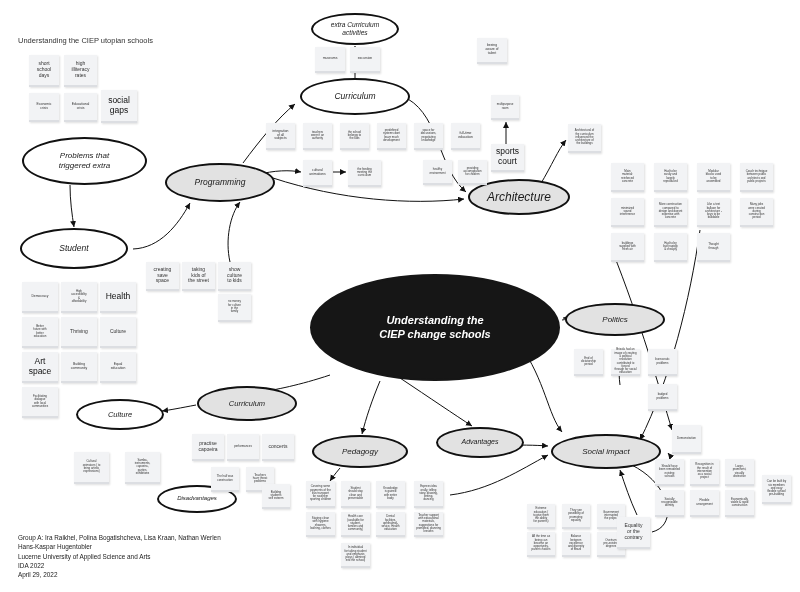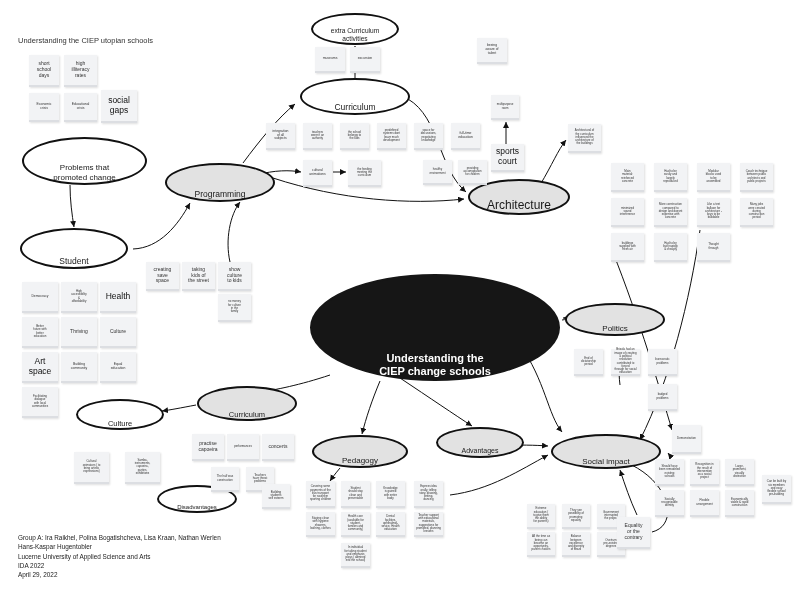--- a/index.html
+++ b/index.html
@@ -8,22 +8,22 @@
   #canvas{position:absolute;left:0;top:0;width:800px;height:592px;}
   #svg-layer{position:absolute;left:0;top:0;width:800px;height:592px;pointer-events:none;}
 
   .page-title{position:absolute;left:18px;top:14px;font-size:15px;font-weight:bold;letter-spacing:.1px;}
   .page-sub{position:absolute;left:18px;top:36px;font-size:7.5px;color:#333;}
 
   .footer{position:absolute;left:18px;top:533px;font-size:6.4px;line-height:9.3px;color:#222;white-space:pre-line;}
 
   
   .node{position:absolute;border:2px solid #111;border-radius:50%;
-        display:flex;align-items:flex-end;justify-content:center;text-align:center;
-        background:#ffffff;box-sizing:border-box;line-height:1.25;}
+        display:flex;align-items:center;justify-content:center;text-align:center;
+        background:#ffffff;box-sizing:border-box;line-height:1.25;font-style:italic;}
   .node.filled{background:#e2e2e2;}
   .node.core{background:#161616;border-color:#161616;color:#fff;font-weight:bold;}
 
   
   .note{position:absolute;background:#f2f3f5;box-sizing:border-box;
         display:flex;align-items:center;justify-content:center;text-align:center;
         padding:2px 2px;line-height:1.15;color:#333;
         border-bottom:2px solid #dcdee2;
         box-shadow:1px 1px 2px rgba(0,0,0,.13);}
   .note.lg{font-size:8.5px;color:#111;}
@@ -75,21 +75,21 @@
       </g>
   </svg>
 
   <div id="nodes-layer">
       <div class="node core" style="left: 310px; top: 274px; width: 250px; height: 107px; font-size: 11px;">
         <span style="white-space: pre-line;">Understanding the
 CIEP change schools</span>
       </div>
       <div class="node" style="left: 22px; top: 137px; width: 125px; height: 48px; font-size: 8px;">
         <span style="white-space: pre-line;">Problems that
-promoted change</span>
+triggered extra</span>
       </div>
       <div class="node" style="left: 20px; top: 228px; width: 108px; height: 41px; font-size: 8.5px;">
         <span style="white-space: pre-line;">Student</span>
       </div>
       <div class="node filled" style="left: 165px; top: 163px; width: 110px; height: 39px; font-size: 8.5px;">
         <span style="white-space: pre-line;">Programming</span>
       </div>
       <div class="node" style="left: 300px; top: 78px; width: 110px; height: 37px; font-size: 8.5px;">
         <span style="white-space: pre-line;">Curriculum</span>
       </div>

